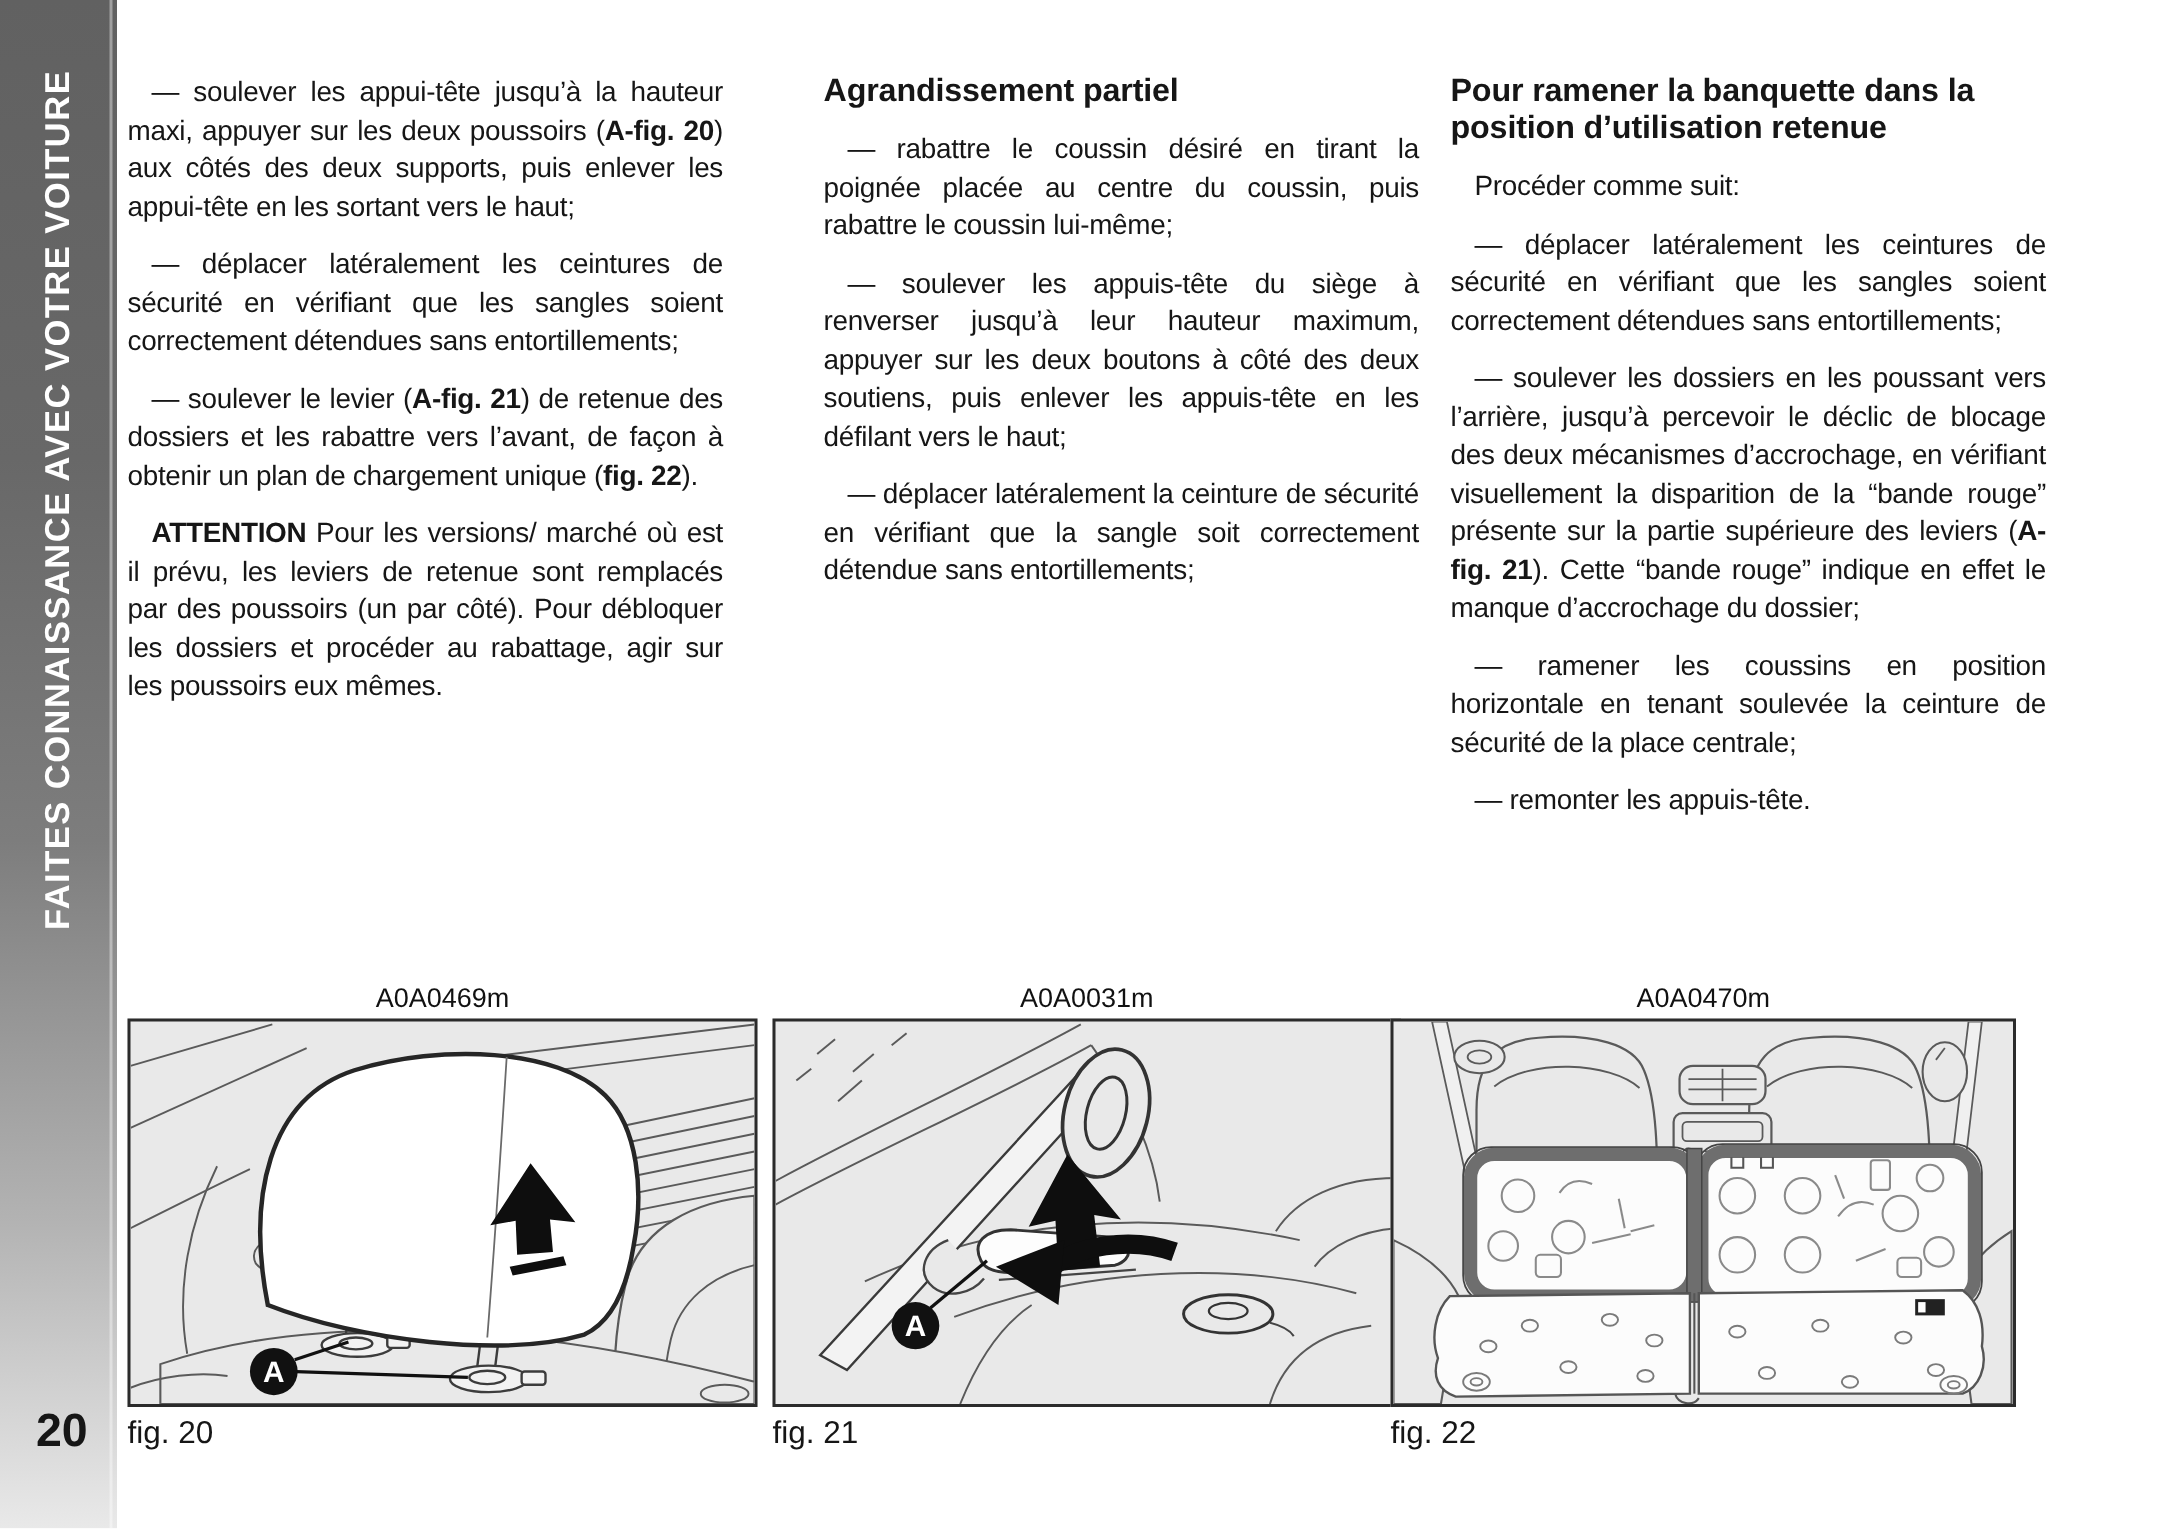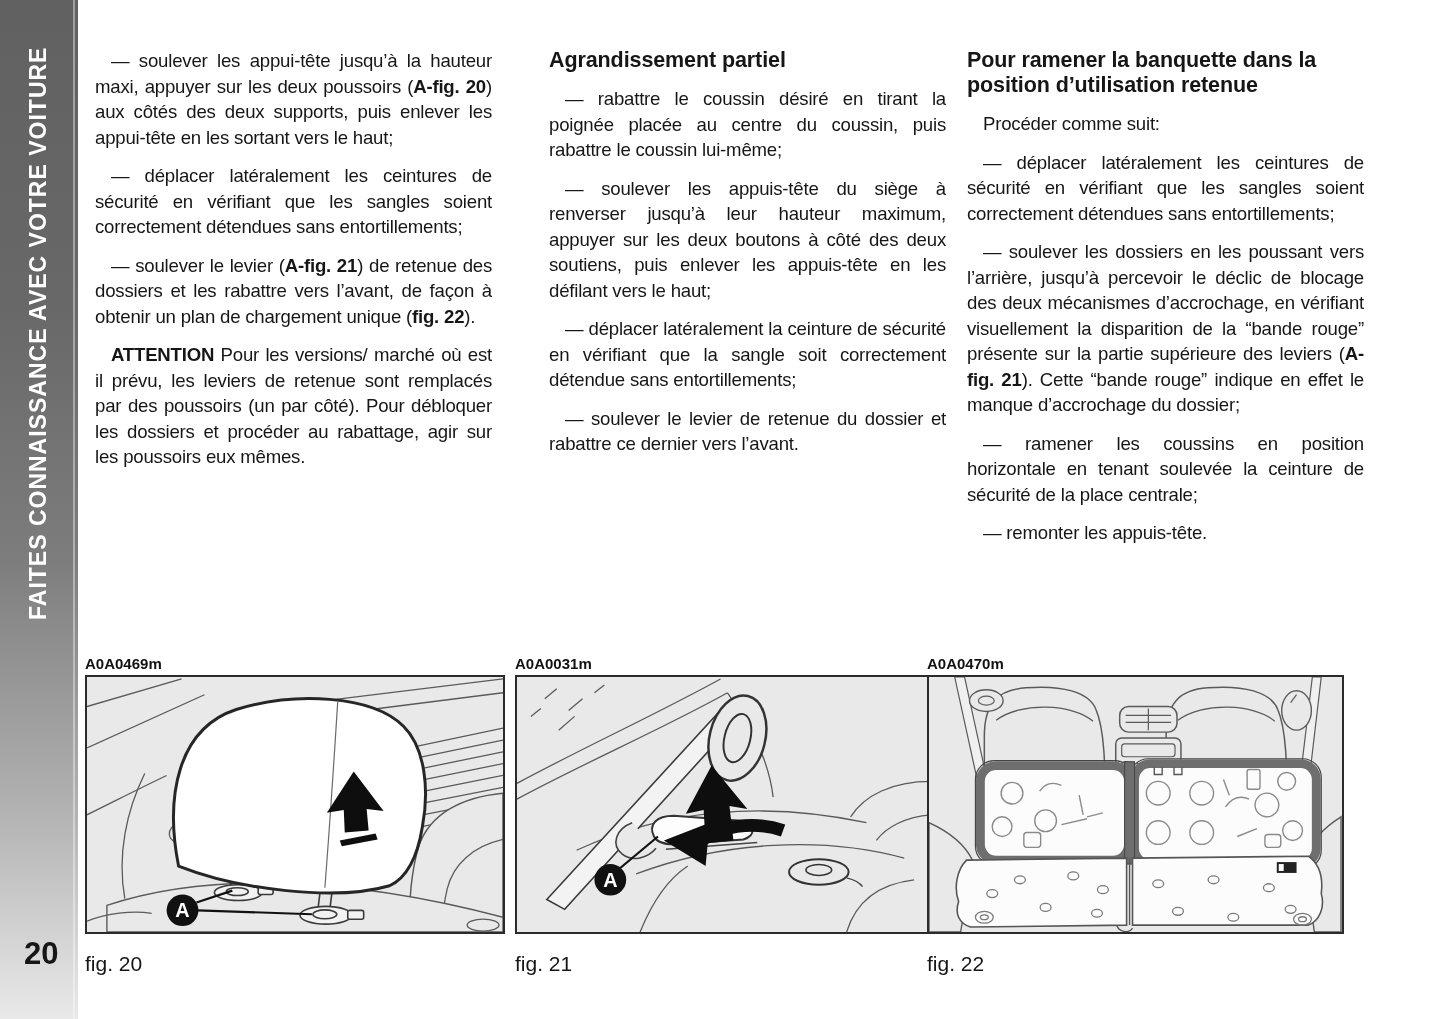--- a/index.html
+++ b/index.html
@@ -11,32 +11,32 @@
            background:linear-gradient(180deg,#616161 0%,#686868 30%,#7d7d7d 55%,#b3b3b3 80%,#e9e9e9 100%);}
   .sidebar::after{content:"";position:absolute;right:3px;top:0;width:2px;height:100%;background:rgba(255,255,255,.4);}
   .sidebar-title{position:absolute;left:-245px;top:320px;width:570px;height:30px;
                  transform:rotate(-90deg);text-align:center;font-weight:700;font-size:23px;
                  letter-spacing:1px;color:#ffffff;white-space:nowrap;}
 
   .page-number{position:absolute;left:24px;top:936px;font-size:31px;font-weight:700;}
 
   
   .col{position:absolute;top:48px;width:397px;text-align:justify;}
-  .c1{left:95px}.c2{left:549px}.c3{left:967px}
+  .c1{left:85px}.c2{left:549px}.c3{left:967px}
   .para{margin:0 0 13px;font-size:18.6px;line-height:25.5px;letter-spacing:-0.2px;text-indent:16px;}
   .para .b{font-weight:700;}
   .heading{margin:0 0 13px;font-size:21.5px;line-height:25px;font-weight:700;text-align:left;letter-spacing:-0.1px;}
 
   
   .fig{position:absolute;top:655px;margin:0;}
   .f1{left:85px;width:420px}.f2{left:515px;width:419px}.f3{left:927px;width:417px}
-  .fig-code{font-size:15px;font-weight:700;text-align:left;margin-bottom:3px;color:#111;}
+  .fig-code{font-size:18px;font-weight:400;text-align:center;margin-bottom:3px;color:#111;}
   .fig-frame{height:259px;border:2.5px solid #2b2b2b;background:#e9e9e9;box-sizing:border-box;overflow:hidden;}
   .fig-frame svg{display:block;width:100%;height:100%;}
-  .fig-caption{font-size:21px;margin-top:18px;color:#161616;}
+  .fig-caption{font-size:21px;margin-top:6px;color:#161616;}
   .mk{font-family:"Liberation Sans",sans-serif;font-weight:700;font-size:20px;fill:#fff;text-anchor:middle;}
 </style>
 </head>
 <body>
 
 <div class="page">
 
   <aside class="sidebar">
     <div class="sidebar-title">FAITES CONNAISSANCE AVEC VOTRE VOITURE</div>
   </aside>
@@ -49,21 +49,20 @@
       <p class="para"><span>— déplacer latéralement les ceintures de sécurité en vérifiant que les sangles soient correctement détendues sans entortillements;</span></p>
       <p class="para"><span>— soulever le levier (</span><span class="b">A-fig. 21</span><span>) de retenue des dossiers et les rabattre vers l’avant, de façon à obtenir un plan de chargement unique (</span><span class="b">fig. 22</span><span>).</span></p>
       <p class="para"><span class="b">ATTENTION </span><span>Pour les versions/ marché où est il prévu, les leviers de retenue sont remplacés par des poussoirs (un par côté). Pour débloquer les dossiers et procéder au rabattage, agir sur les poussoirs eux mêmes.</span></p>
     </section>
 
     <section class="col c2">
       <h2 class="heading">Agrandissement partiel</h2>
       <p class="para"><span>— rabattre le coussin désiré en tirant la poignée placée au centre du coussin, puis rabattre le coussin lui-même;</span></p>
       <p class="para"><span>— soulever les appuis-tête du siège à renverser jusqu’à leur hauteur maximum, appuyer sur les deux boutons à côté des deux soutiens, puis enlever les appuis-tête en les défilant vers le haut;</span></p>
       <p class="para"><span>— déplacer latéralement la ceinture de sécurité en vérifiant que la sangle soit correctement détendue sans entortillements;</span></p>
-      <p class="para"><span>— soulever le levier de retenue du dossier et rabattre ce dernier vers l’avant.</span></p>
     </section>
 
     <section class="col c3">
       <h2 class="heading">Pour ramener la banquette dans la position d’utilisation retenue</h2>
       <p class="para"><span>Procéder comme suit:</span></p>
       <p class="para"><span>— déplacer latéralement les ceintures de sécurité en vérifiant que les sangles soient correctement détendues sans entortillements;</span></p>
       <p class="para"><span>— soulever les dossiers en les poussant vers l’arrière, jusqu’à percevoir le déclic de blocage des deux mécanismes d’accrochage, en vérifiant visuellement la disparition de la “bande rouge” présente sur la partie supérieure des leviers (</span><span class="b">A-fig. 21</span><span>). Cette “bande rouge” indique en effet le manque d’accrochage du dossier;</span></p>
       <p class="para"><span>— ramener les coussins en position horizontale en tenant soulevée la ceinture de sécurité de la place centrale;</span></p>
       <p class="para"><span>— remonter les appuis-tête.</span></p>
     </section>

